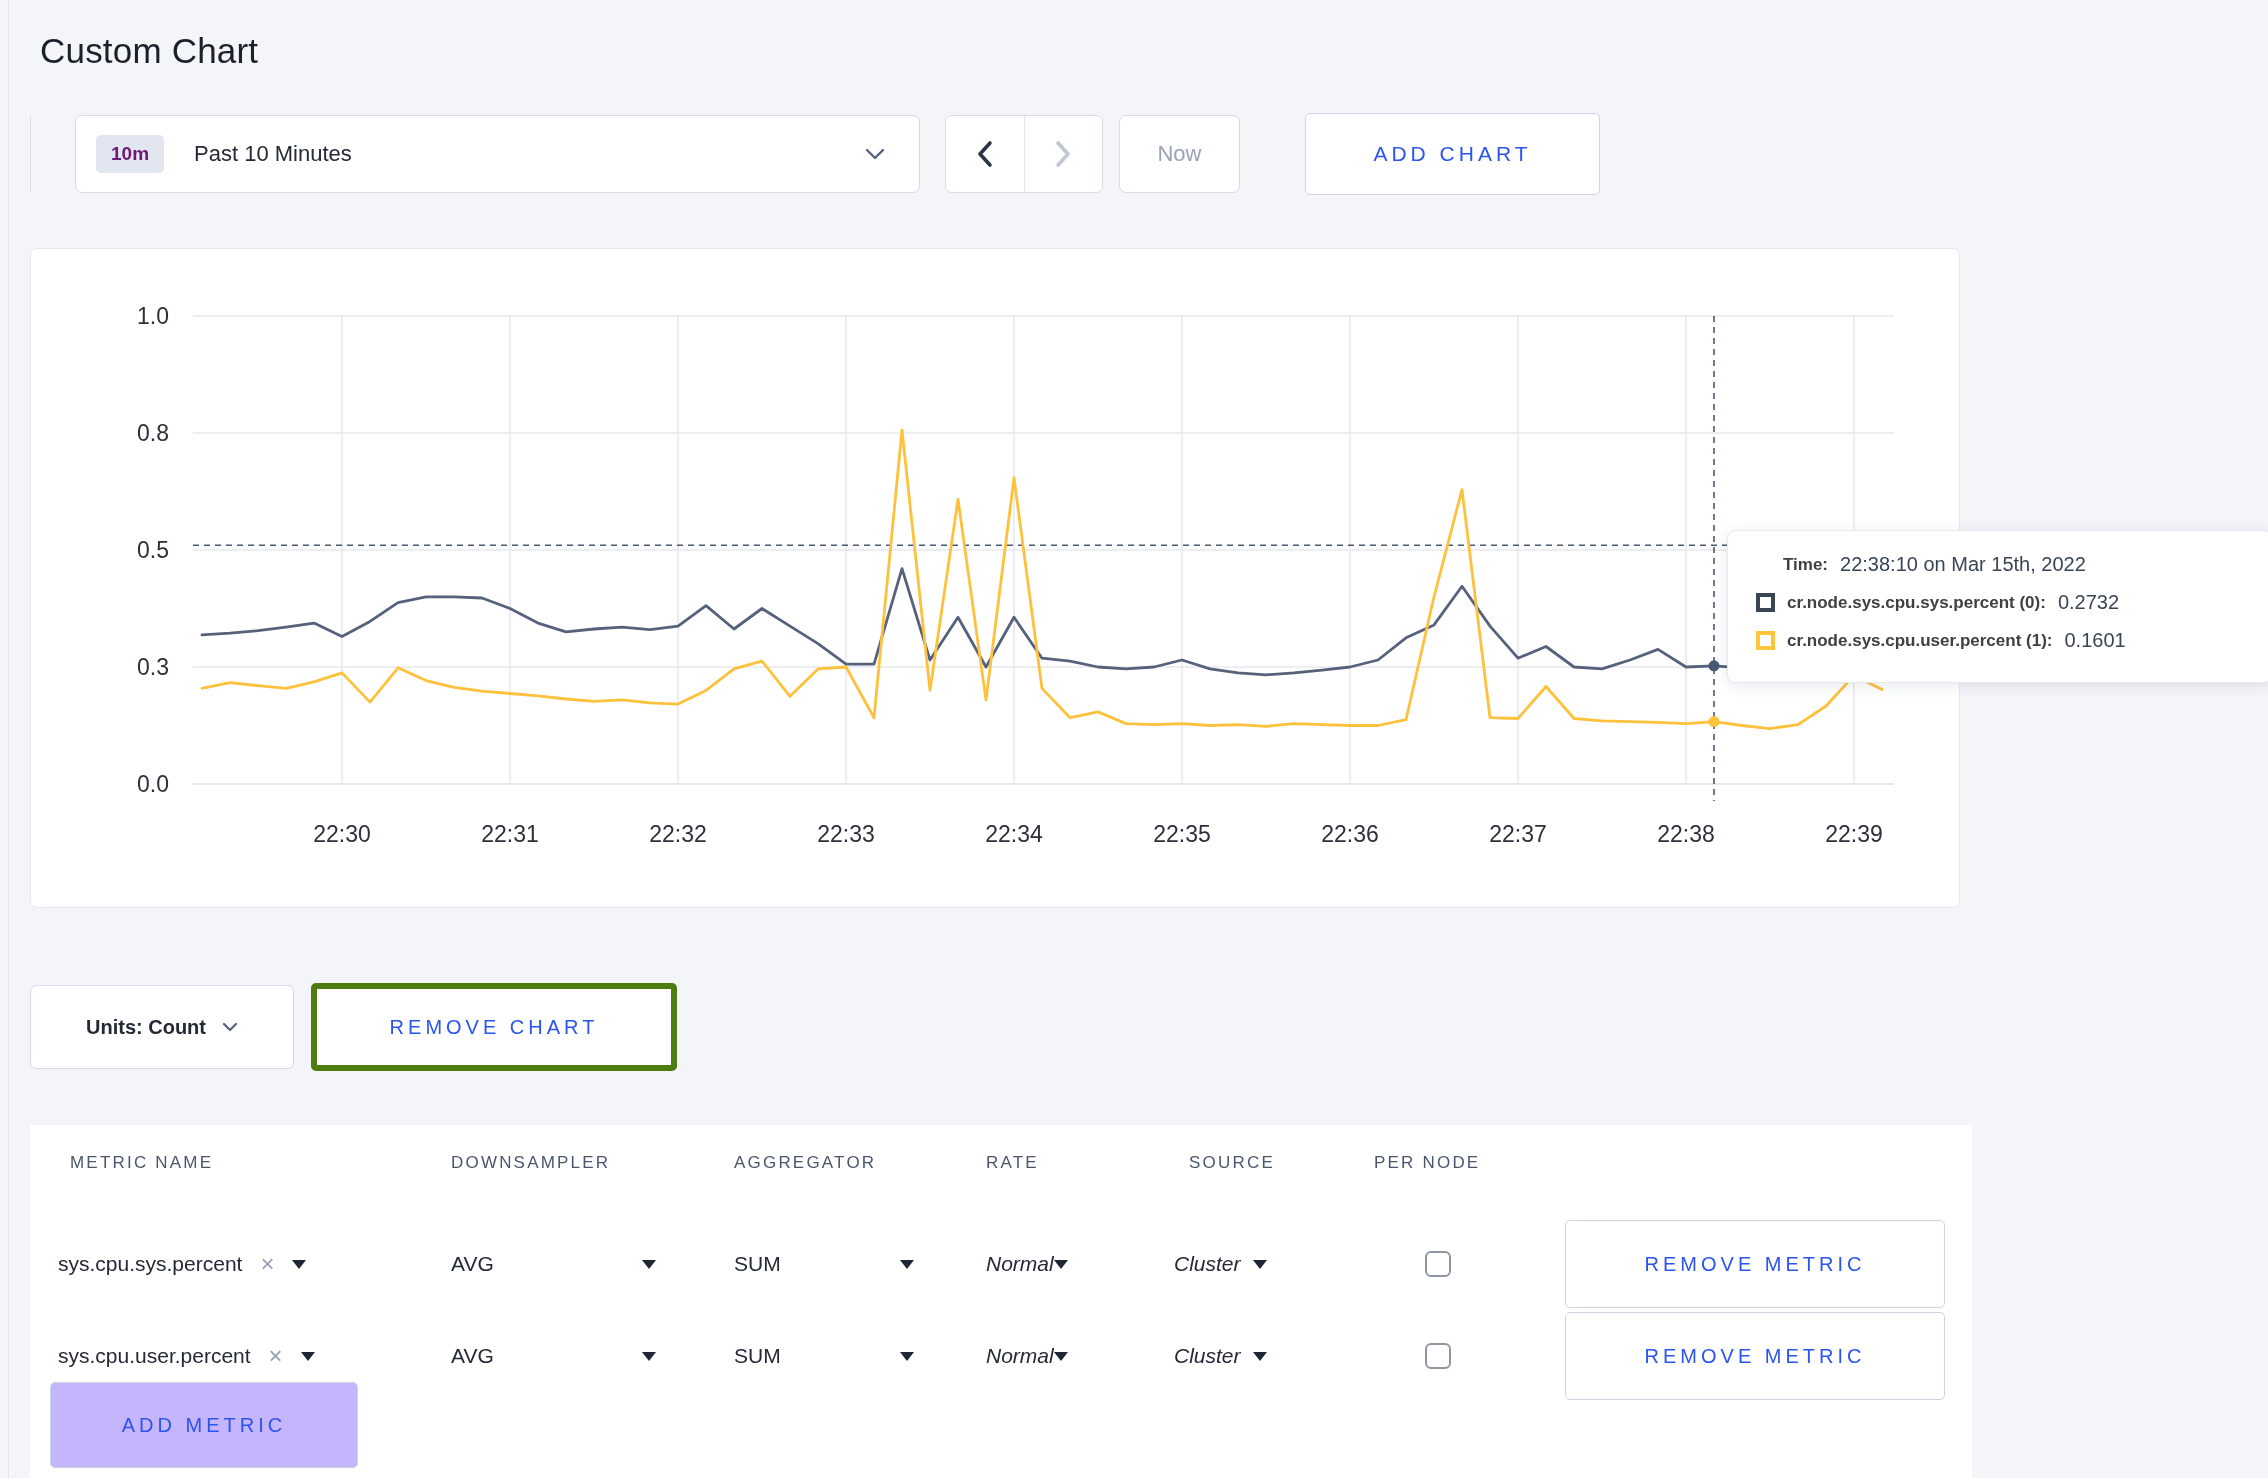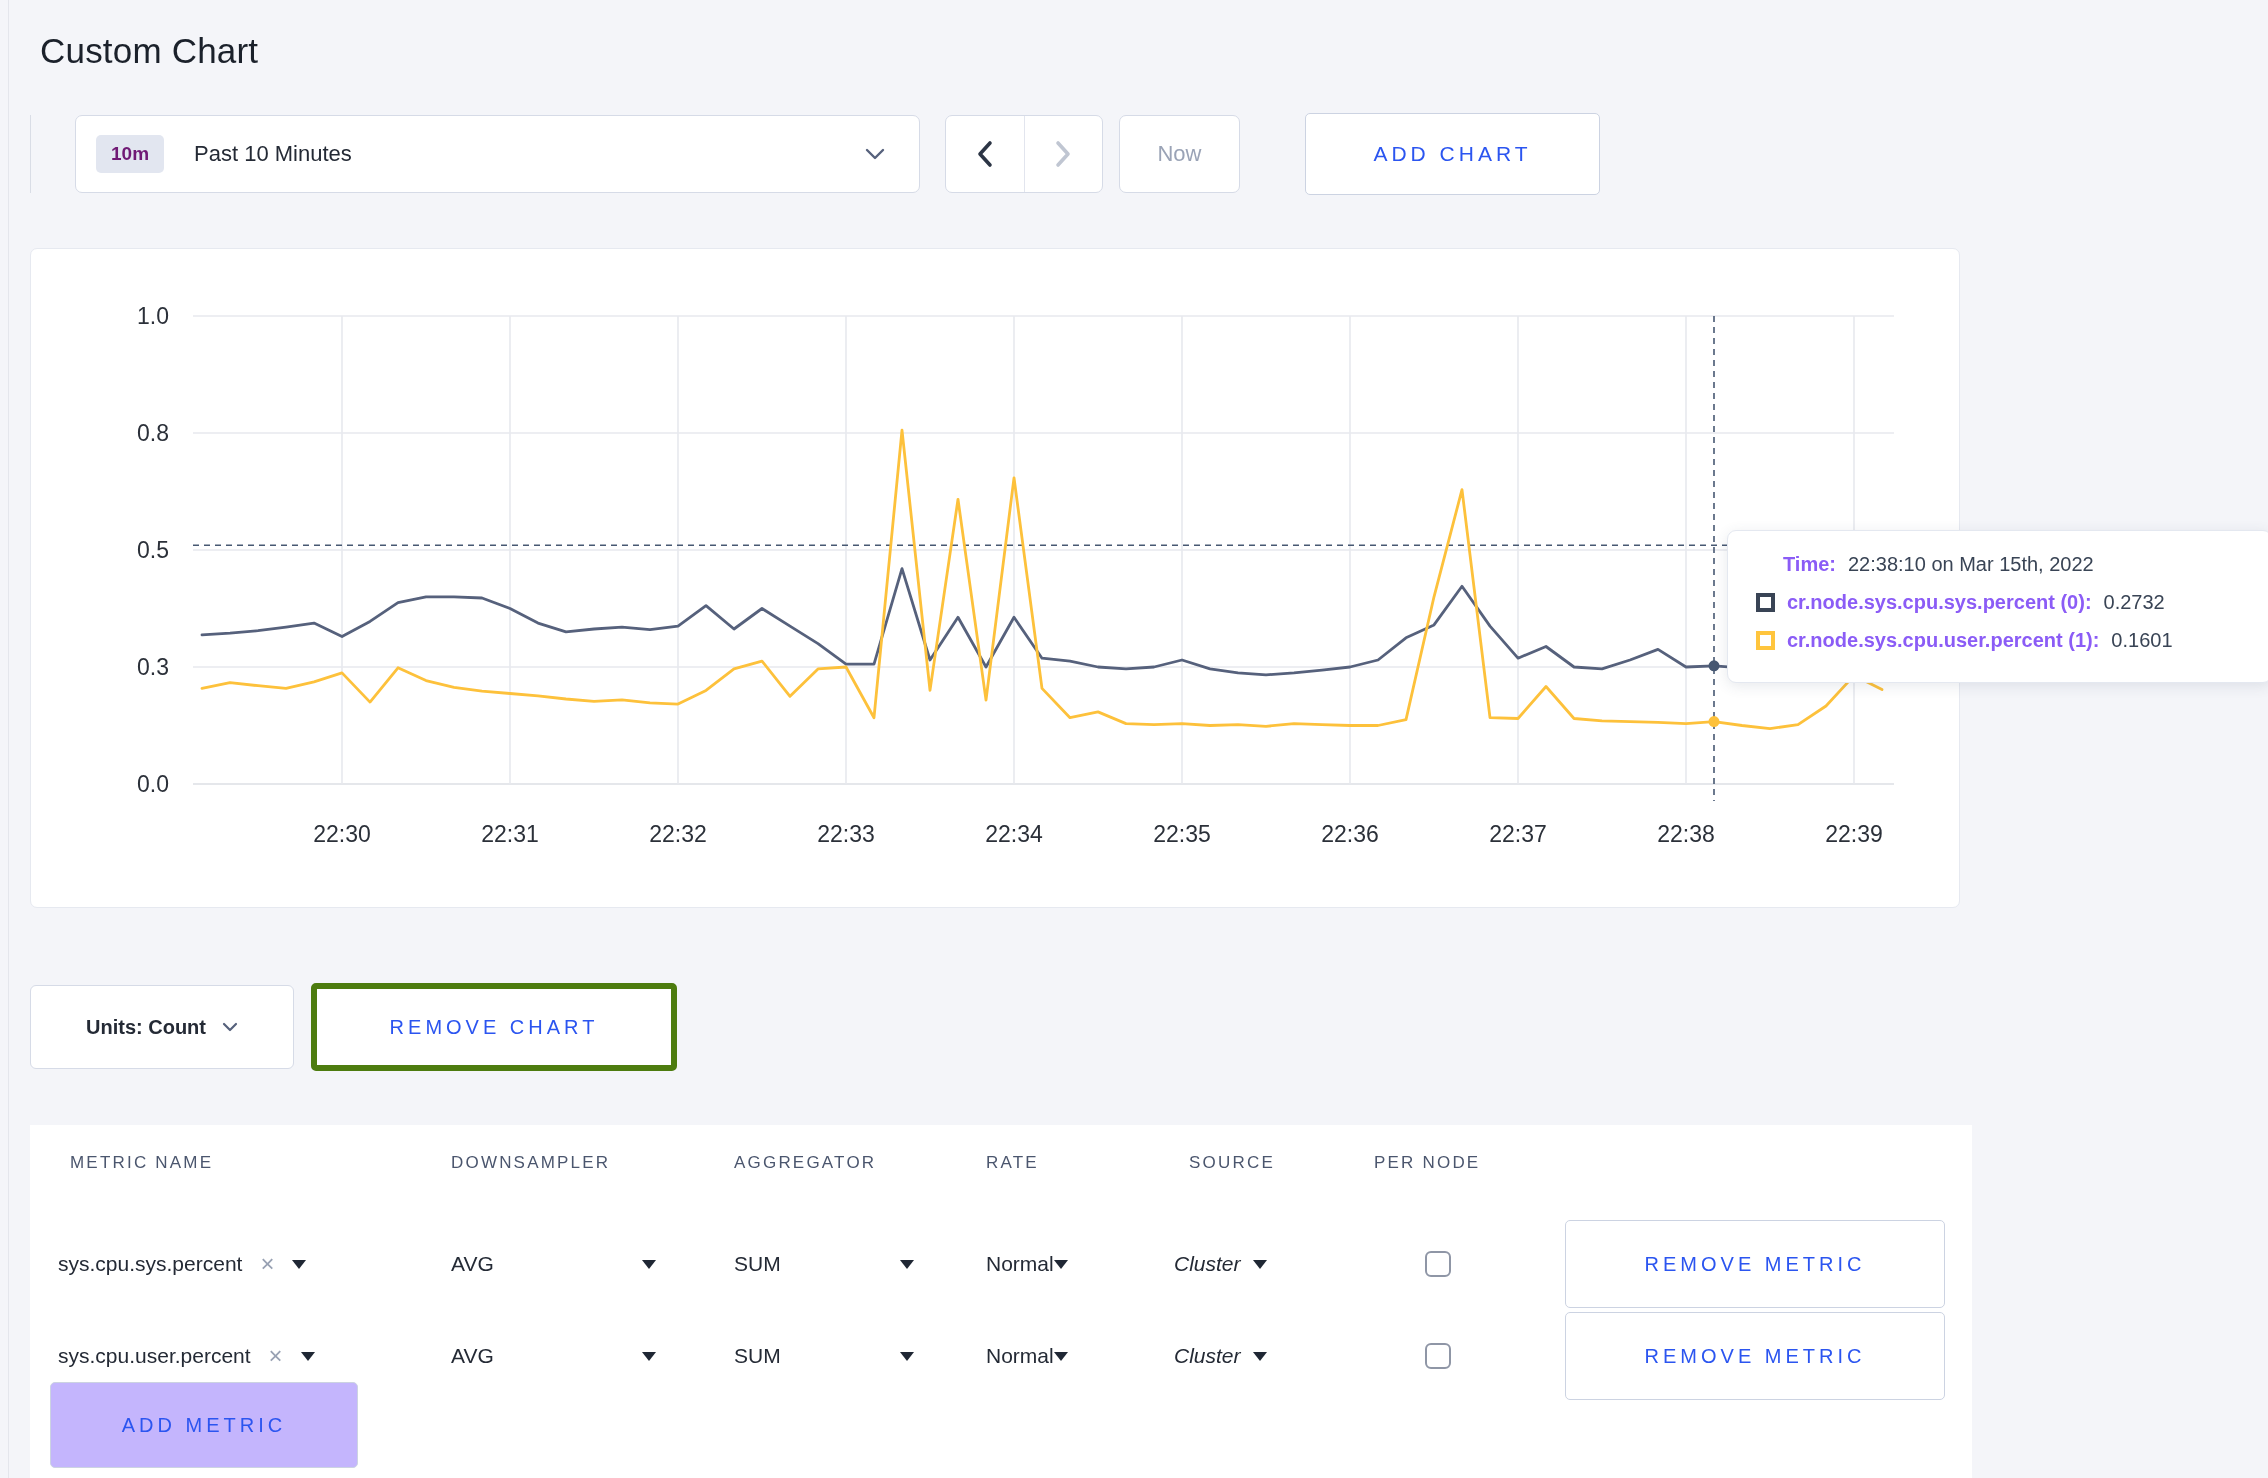--- a/index.html
+++ b/index.html
@@ -37,21 +37,21 @@
   .chart-card{position:absolute;left:30px;top:248px;width:1930px;height:660px;background:#fff;
     border:1px solid #e6e9f0;border-radius:7px;box-sizing:border-box;}
   .chart-card svg{position:absolute;left:0;top:0;}
 
   
   .chart-tooltip{position:absolute;left:1727px;top:530px;width:545px;height:153px;background:#fff;
     border:1px solid #e4e8f0;border-radius:9px;box-shadow:0 3px 14px rgba(60,70,100,.12);
     box-sizing:border-box;padding:22px 0 0 28px;z-index:5;}
   .tt-row{display:flex;align-items:center;margin-bottom:15px;}
   .tt-time-row{margin-left:27px;}
-  .tt-label{font-size:20px;font-weight:700;color:#8b5cf6;}
+  .tt-label{font-size:17px;font-weight:700;color:#404040;}
   .tt-value{font-size:20px;color:#394455;margin-left:12px;}
   .tt-square{width:19px;height:19px;box-sizing:border-box;border:4px solid #394455;background:#fff;margin-right:12px;flex:none;}
 
   
   .units-row{position:absolute;left:30px;top:983px;height:88px;width:1000px;}
   .units-btn{position:absolute;left:0;top:2px;width:264px;height:84px;background:#fff;border:1px solid #d6dbe7;
     border-radius:6px;box-sizing:border-box;display:flex;align-items:center;justify-content:center;gap:16px;cursor:pointer;}
   .units-btn .units-text{font-size:20px;font-weight:700;color:#242a35;}
   .remove-chart-btn{position:absolute;left:281px;top:0;width:366px;height:88px;background:#fff;border:6px solid #4d7c0f;
     border-radius:5px;box-sizing:border-box;display:flex;align-items:center;justify-content:center;
@@ -60,21 +60,21 @@
   
   .table-card{position:absolute;left:30px;top:1125px;width:1942px;height:353px;background:#fff;}
   .tbl-header{position:relative;height:62px;margin-top:14px;}
   .tbl-header .hcell{position:absolute;top:14px;font-size:17px;letter-spacing:2.2px;color:#4b566e;font-weight:500;}
   .tbl-rows{position:relative;margin-top:3px;}
   .tbl-row{position:relative;height:92px;}
   .cell{position:absolute;top:0;height:92px;display:flex;align-items:center;font-size:21px;color:#242a35;}
   .cell-metric{left:28px;gap:18px;cursor:pointer;}
   .cell-ds{left:421px;width:205px;justify-content:space-between;cursor:pointer;}
   .cell-agg{left:704px;width:180px;justify-content:space-between;cursor:pointer;}
-  .cell-rate{left:956px;cursor:pointer;}
+  .cell-rate{left:956px;cursor:pointer;font-style:italic;}
   .cell-src{left:1144px;gap:12px;cursor:pointer;font-style:italic;}
   .x-icon{color:#98a1b3;font-size:24px;line-height:1;cursor:pointer;}
   .caret{width:0;height:0;border-left:7px solid transparent;border-right:7px solid transparent;border-top:9px solid #1f2734;}
   .checkbox{position:absolute;left:1395px;top:33px;width:26px;height:26px;box-sizing:border-box;
     border:2.5px solid #8f96a6;border-radius:6px;background:#fff;cursor:pointer;}
   .remove-metric-btn{position:absolute;left:1535px;top:2px;width:380px;height:88px;background:#fff;
     border:1px solid #ccd3e2;border-radius:5px;box-sizing:border-box;display:flex;align-items:center;justify-content:center;
     font-size:20px;font-weight:500;letter-spacing:4px;color:#2b55f0;cursor:pointer;}
   .add-metric-btn{position:absolute;left:20px;top:257px;width:308px;height:86px;background:#c4b5fd;
     border:1px solid #ccd3e2;border-radius:5px;box-sizing:border-box;display:flex;align-items:center;justify-content:center;

